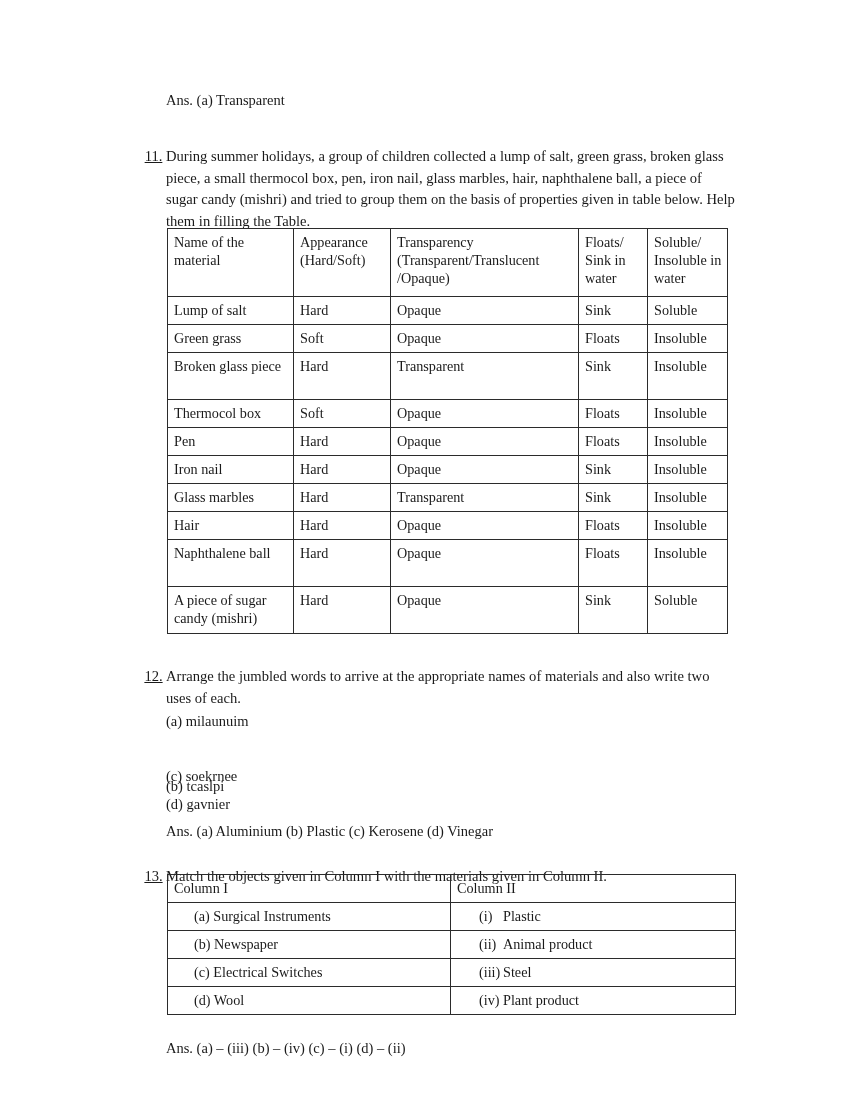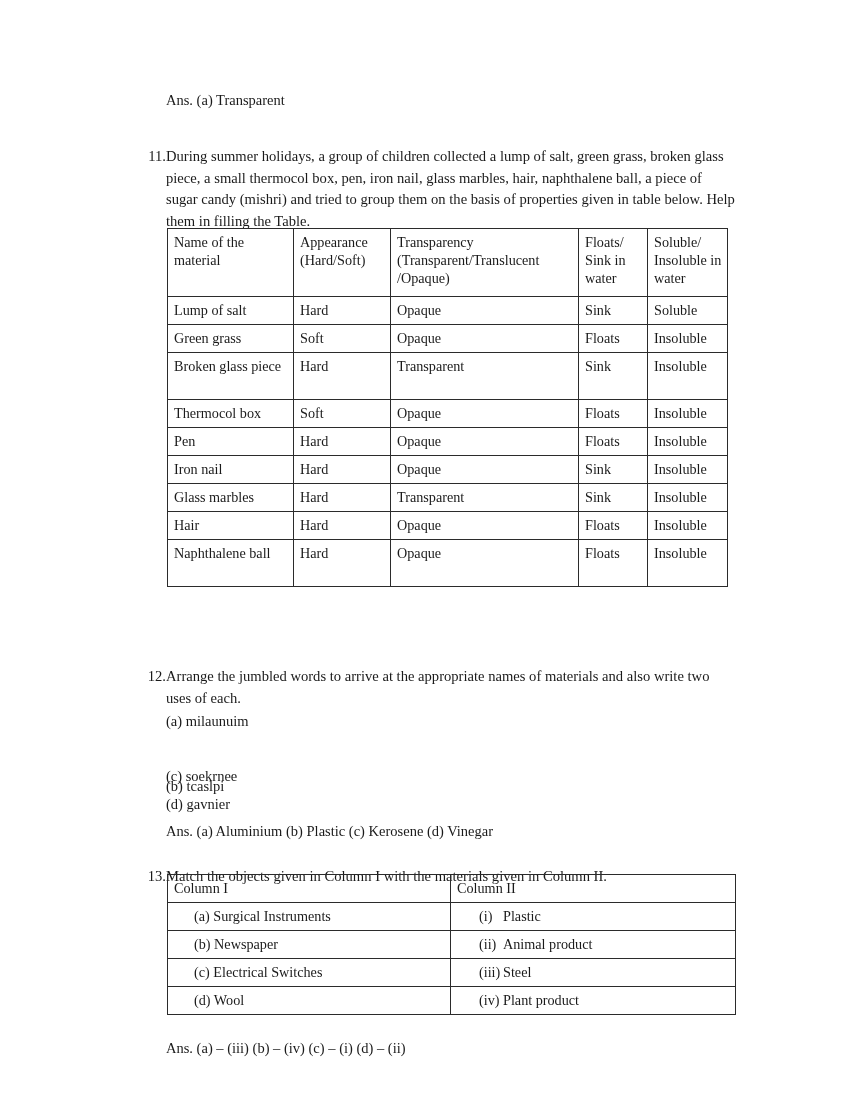--- a/index.html
+++ b/index.html
@@ -32,21 +32,22 @@
 
   .qblock {
     position: absolute;
     display: flex;
     font-size: 14.6px;
     line-height: 1.48;
   }
   .qnum {
     width: 25px;
     flex: 0 0 25px;
-    text-align: right;
+    text-align: center;
+    text-decoration: underline;
   }
   .qtext {
     flex: 1 1 auto;
   }
 
   .sub-item {
     position: absolute;
     font-size: 14.5px;
     line-height: 1.35;
     white-space: nowrap;
@@ -187,20 +188,27 @@
         <td>Floats</td>
         <td>Insoluble</td>
       </tr>
       <tr class="tall">
         <td>Naphthalene ball</td>
         <td>Hard</td>
         <td>Opaque</td>
         <td>Floats</td>
         <td>Insoluble</td>
       </tr>
+      <tr class="tall">
+        <td>A piece of sugar candy (mishri)</td>
+        <td>Hard</td>
+        <td>Opaque</td>
+        <td>Sink</td>
+        <td>Soluble</td>
+      </tr>
     </tbody>
   </table>
 
   <div class="qblock" style="left:141px; top:666px; width:585px;">
     <span class="qnum">12.</span>
     <span class="qtext">Arrange the jumbled words to arrive at the appropriate names of materials and also write two uses of each.</span>
   </div>
 
   <div class="sub-item" style="left:166px; top:712px;">(a) milaunuim</div>
   <div class="sub-item" style="left:166px; top:777px;">(b) tcaslpi</div>

